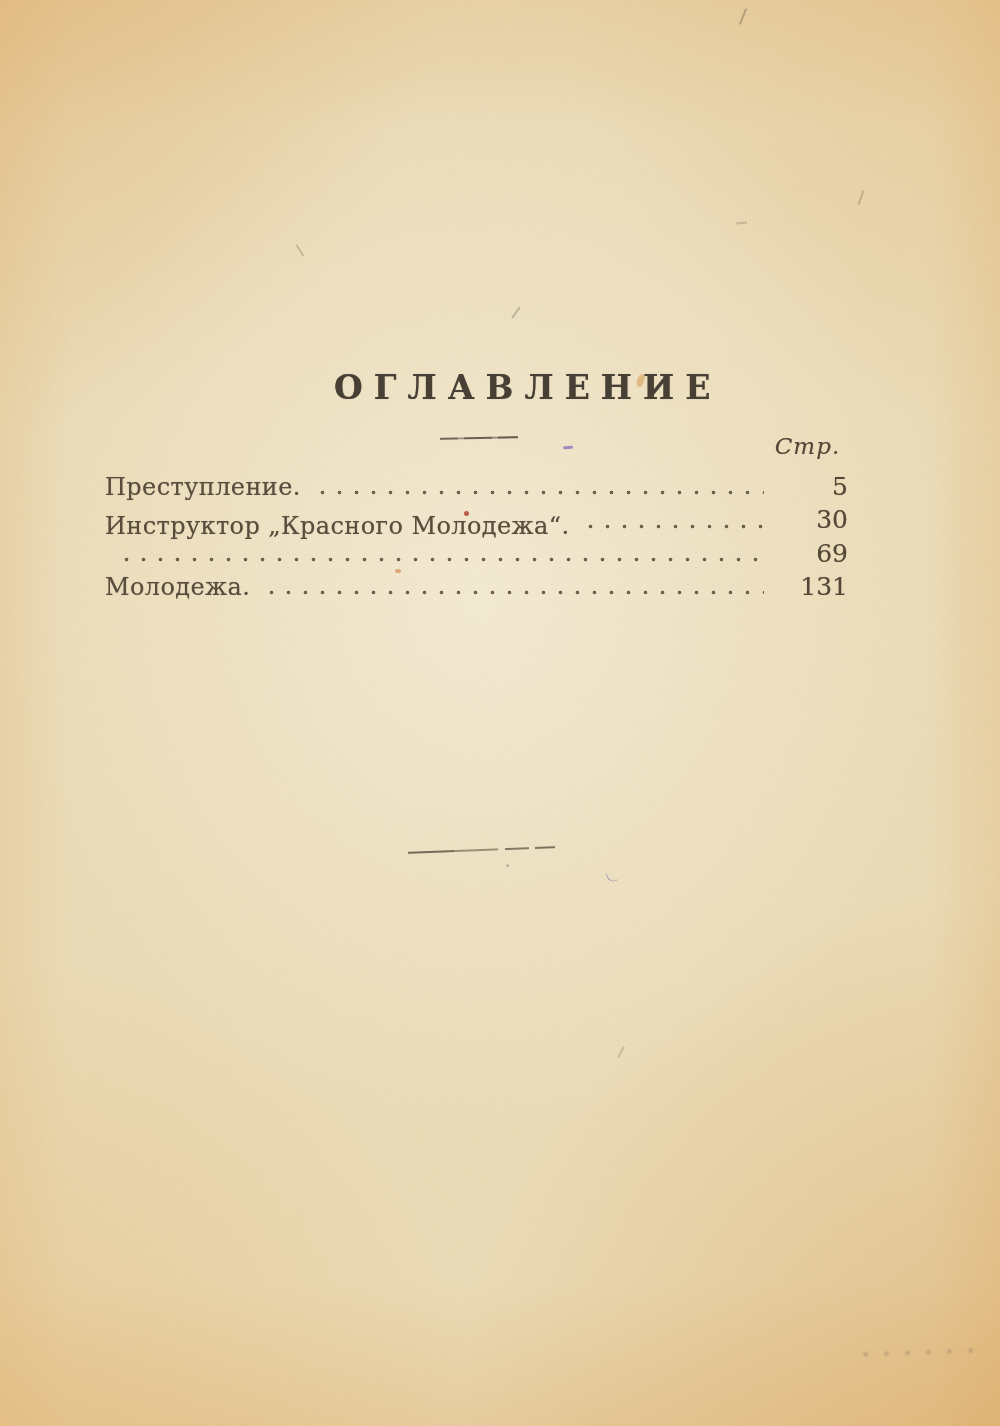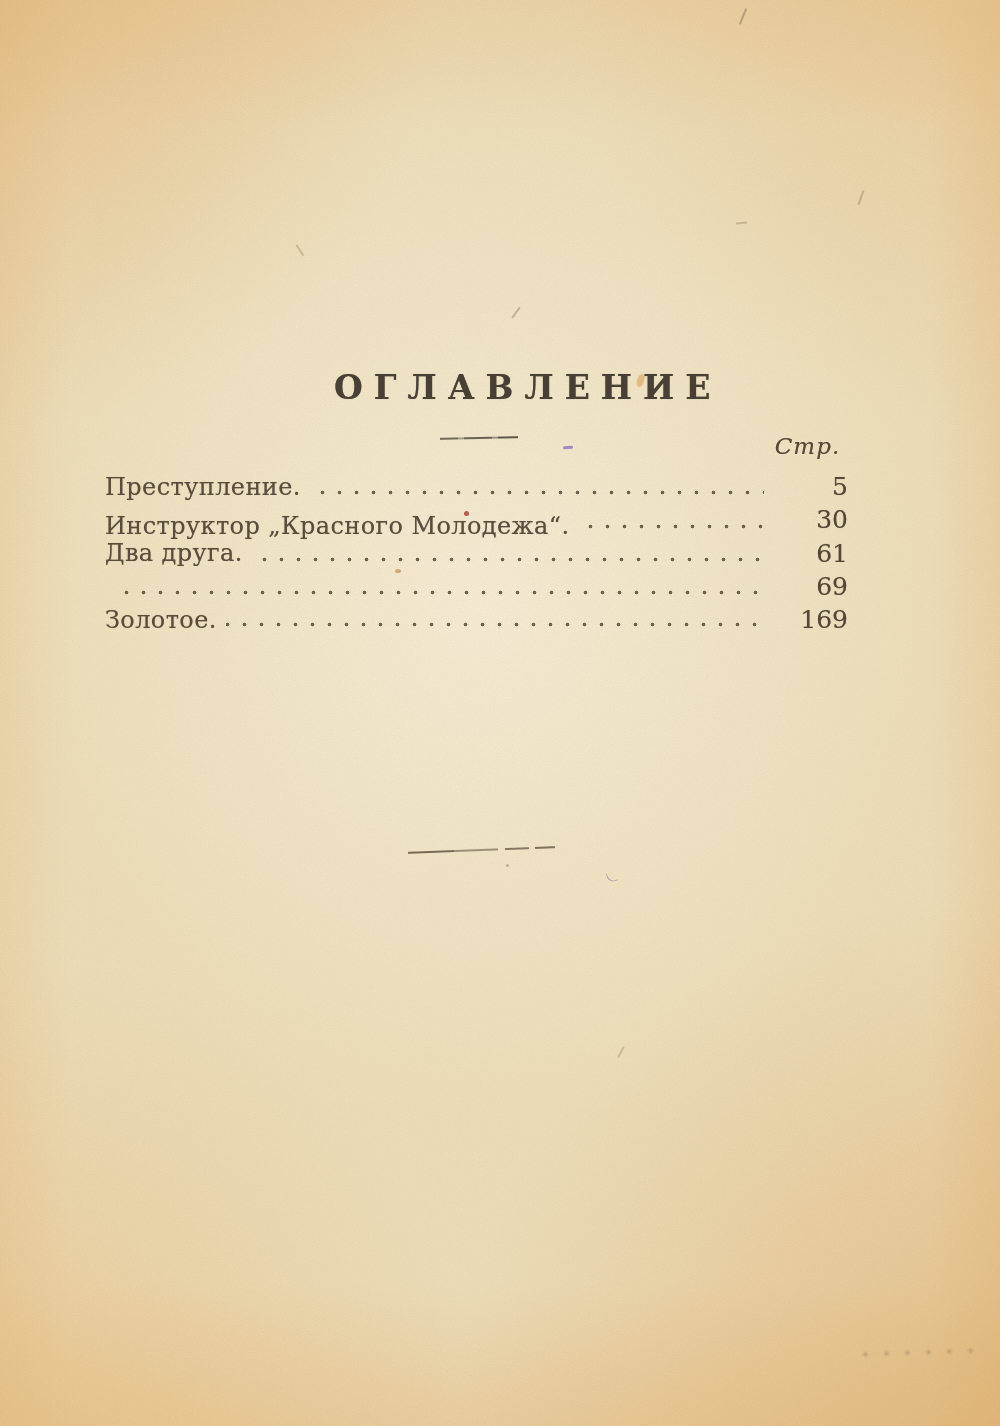--- a/index.html
+++ b/index.html
@@ -171,32 +171,27 @@
       <span class="toc-label">Преступление.</span>
       <span class="leader"></span>
       <span class="toc-page">5</span>
     </div>
     <div class="toc-row">
       <span class="toc-label">Инструктор „Красного Молодежа“.</span>
       <span class="leader"></span>
       <span class="toc-page">30</span>
     </div>
     <div class="toc-row">
-      <span class="toc-label">Два друга.</span>
-      <span class="leader"></span>
-      <span class="toc-page">61</span>
-    </div>
-    <div class="toc-row">
       <span class="leader"></span>
       <span class="toc-page">69</span>
     </div>
     <div class="toc-row">
-      <span class="toc-label">Золотое.</span>
-      <span class="leader"></span>
-      <span class="toc-page">169</span>
+      <span class="toc-label">Молодежа.</span>
+      <span class="leader"></span>
+      <span class="toc-page">131</span>
     </div>
   </div>
 
   <div class="divider-dash"></div>
 
   <div class="mark m-orange-title"></div>
   <div class="mark m-violet-dash"></div>
   <div class="mark m-violet-hook"></div>
   <div class="mark m-rust-1"></div>
   <div class="mark m-rust-2"></div>

